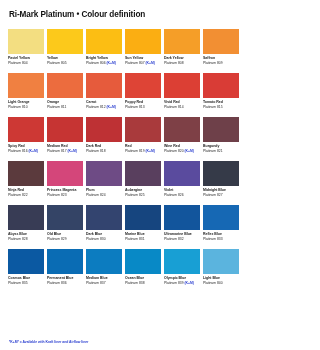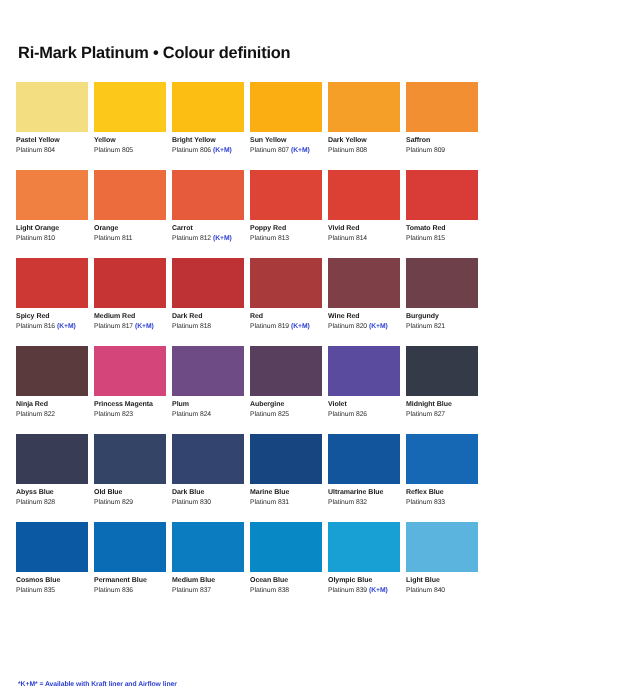--- a/index.html
+++ b/index.html
@@ -16,21 +16,21 @@
     padding:9px 8px 0 8px;
     position:relative;
     background:#fff;
   }
   .title{
     font-size:8.2px;
     font-weight:bold;
     color:#111111;
     letter-spacing:-0.1px;
     line-height:11px;
-    margin:12px 0 9px 1px;
+    margin:0 0 9px 1px;
     white-space:nowrap;
   }
   .grid{
     display:grid;
     grid-template-columns:repeat(6,1fr);
     column-gap:3px;
     row-gap:0px;
   }
   .cell{
     display:flex;

